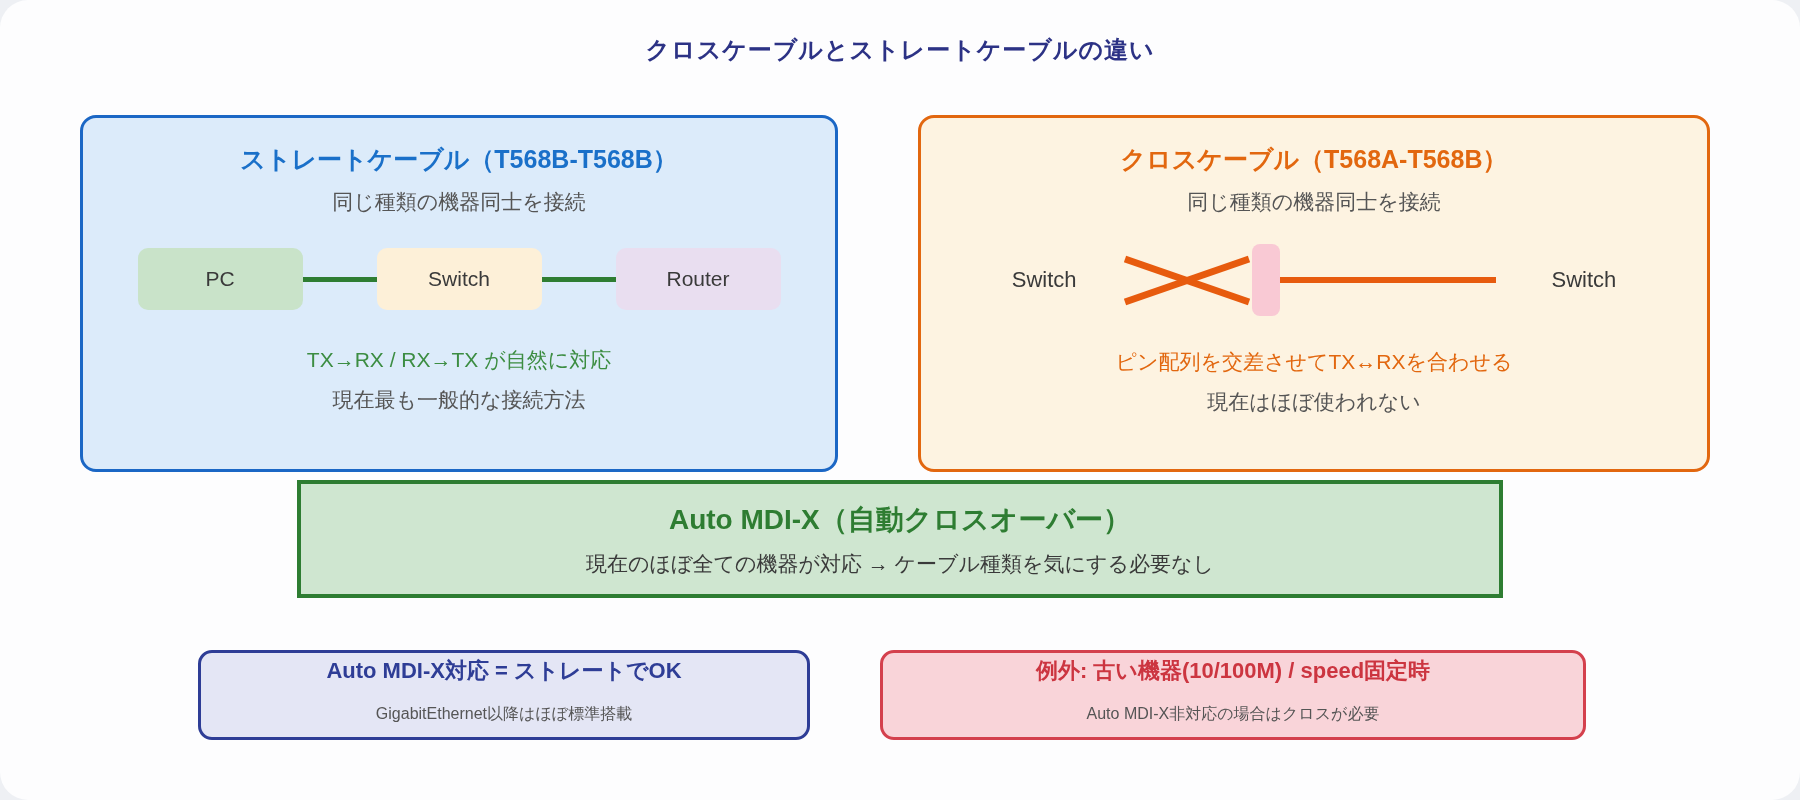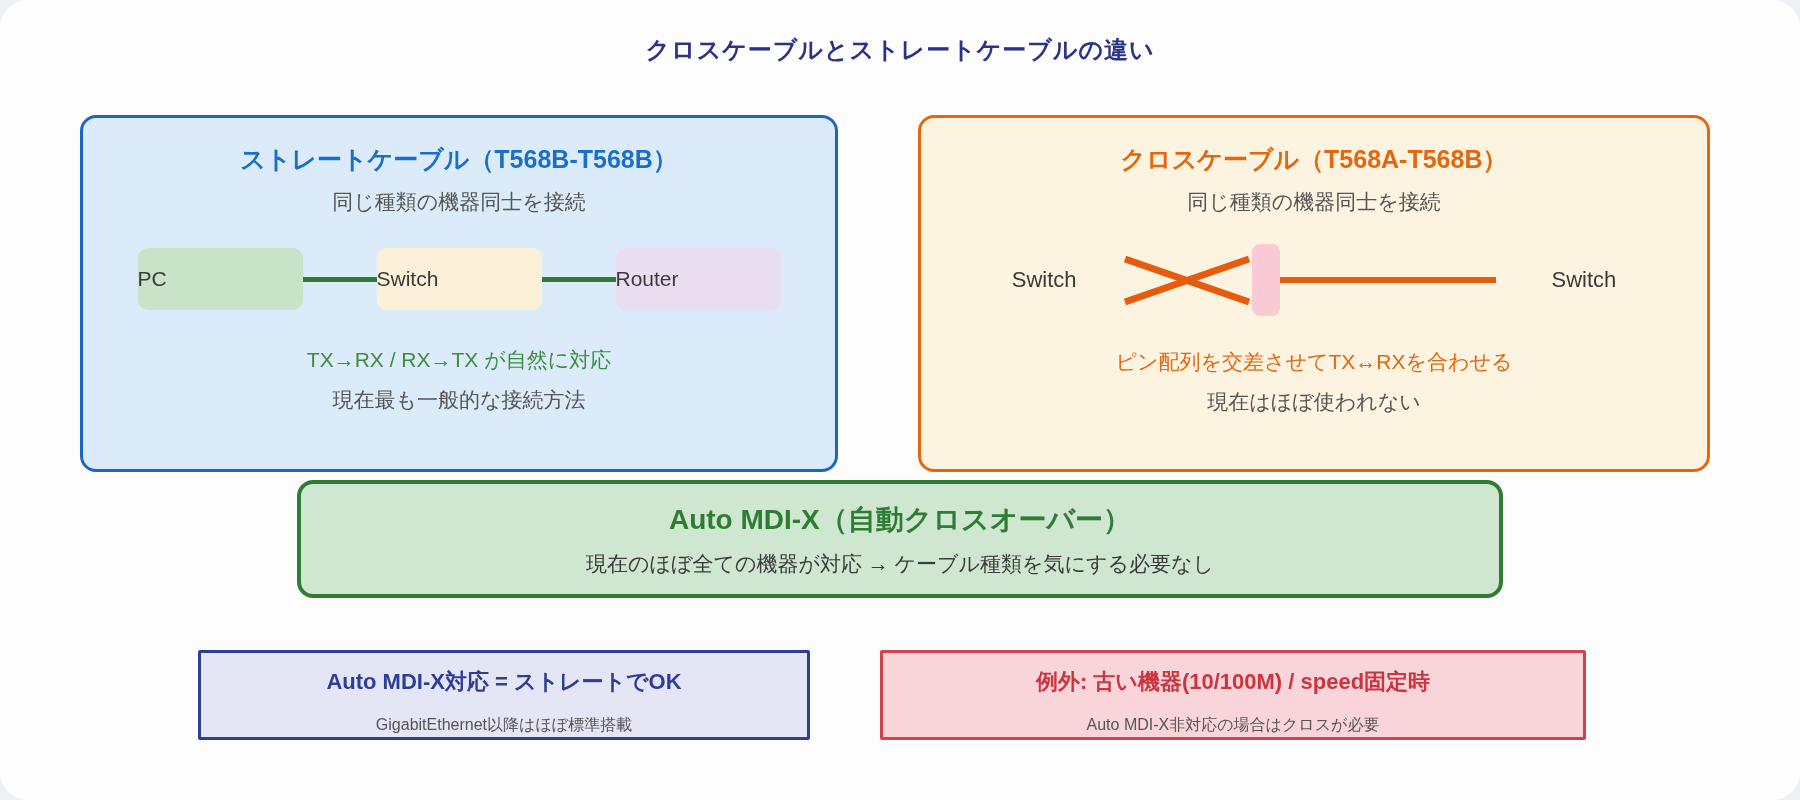--- a/index.html
+++ b/index.html
@@ -53,21 +53,21 @@
   .device-row {
     margin-top: 32px;
     height: 62px;
     display: flex;
     align-items: center;
     justify-content: center;
   }
   .device {
     width: 165px; height: 62px;
     border-radius: 10px;
-    display: flex; align-items: center; 
+    display: flex; align-items: center; justify-content: center;
     font-size: 21px;
     color: var(--text-dark, #3a3a3a);
   }
   .device-pc { background: var(--device-pc-bg, #c9e3c9); }
   .device-switch { background: var(--device-switch-bg, #fdf0d8); }
   .device-router { background: var(--device-router-bg, #e9def0); }
   .link-line {
     width: 74px; height: 5px;
     background: var(--green-dark, #2e7d32);
   }
@@ -100,39 +100,39 @@
     width: 216px; height: 6px;
     margin-right: 56px;
     background: var(--orange-line, #e75b0e);
   }
   .banner {
     position: absolute;
     left: 297px; top: 480px;
     width: 1206px; height: 118px;
     background: var(--green-bg, #cfe6d0);
     border: 4px solid var(--green-dark, #2e7d32);
-    border-radius: 16px;
+    border-radius: 0;
     text-align: center;
     padding-top: 18px;
   }
   .banner-title {
     font-size: 28px; font-weight: 700; line-height: 36px;
     color: var(--green-dark, #2e7d32);
   }
   .banner-sub {
     margin-top: 12px;
     font-size: 21px;
     color: var(--text-dark, #333333);
   }
   .pill {
     position: absolute;
     top: 650px; height: 90px;
-    border-radius: 2px;
-    text-align: center;
-    padding-top: 15px;
+    border-radius: 14px;
+    text-align: center;
+    padding-top: 4px;
   }
   .pill-ok {
     left: 198px; width: 612px;
     background: var(--lavender-bg, #e4e6f5);
     border: 3px solid var(--lavender-border, #2e3d96);
   }
   .pill-warn {
     left: 880px; width: 706px;
     background: var(--red-bg, #f9d4d9);
     border: 3px solid var(--red-border, #d4404d);

